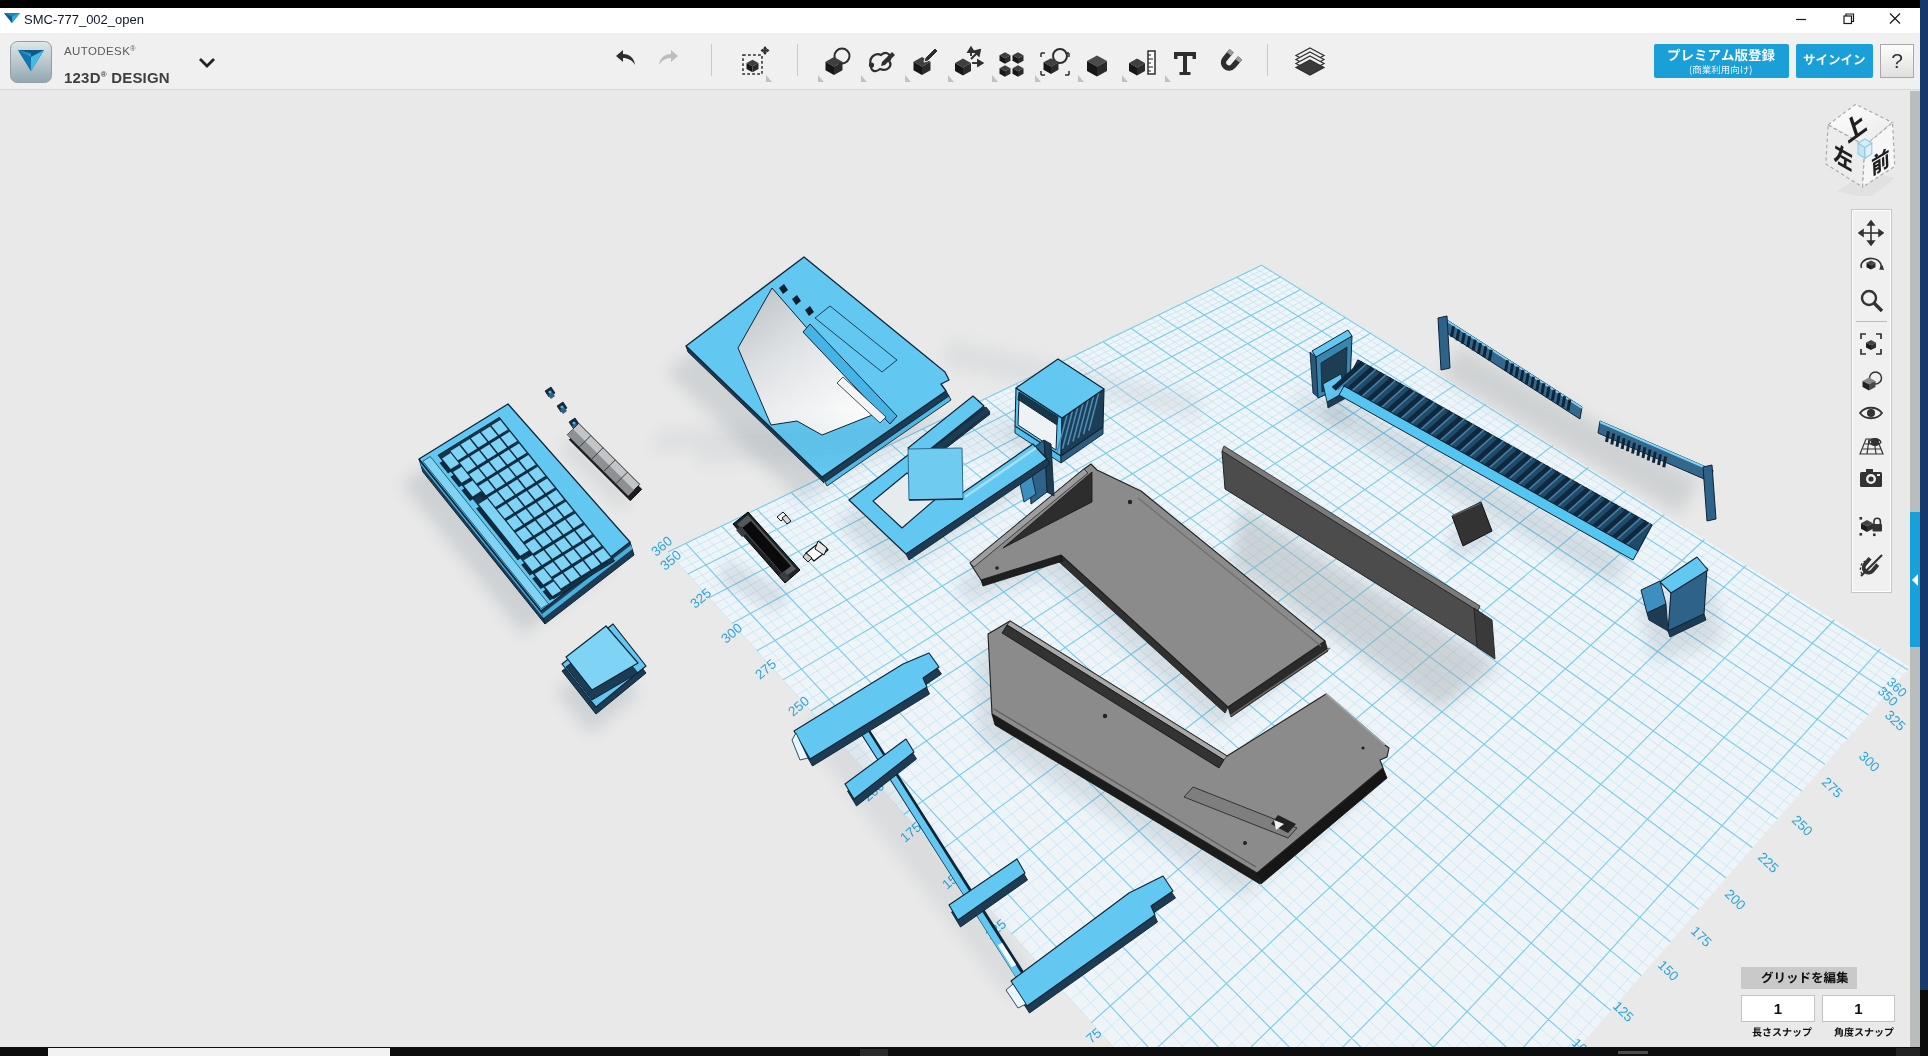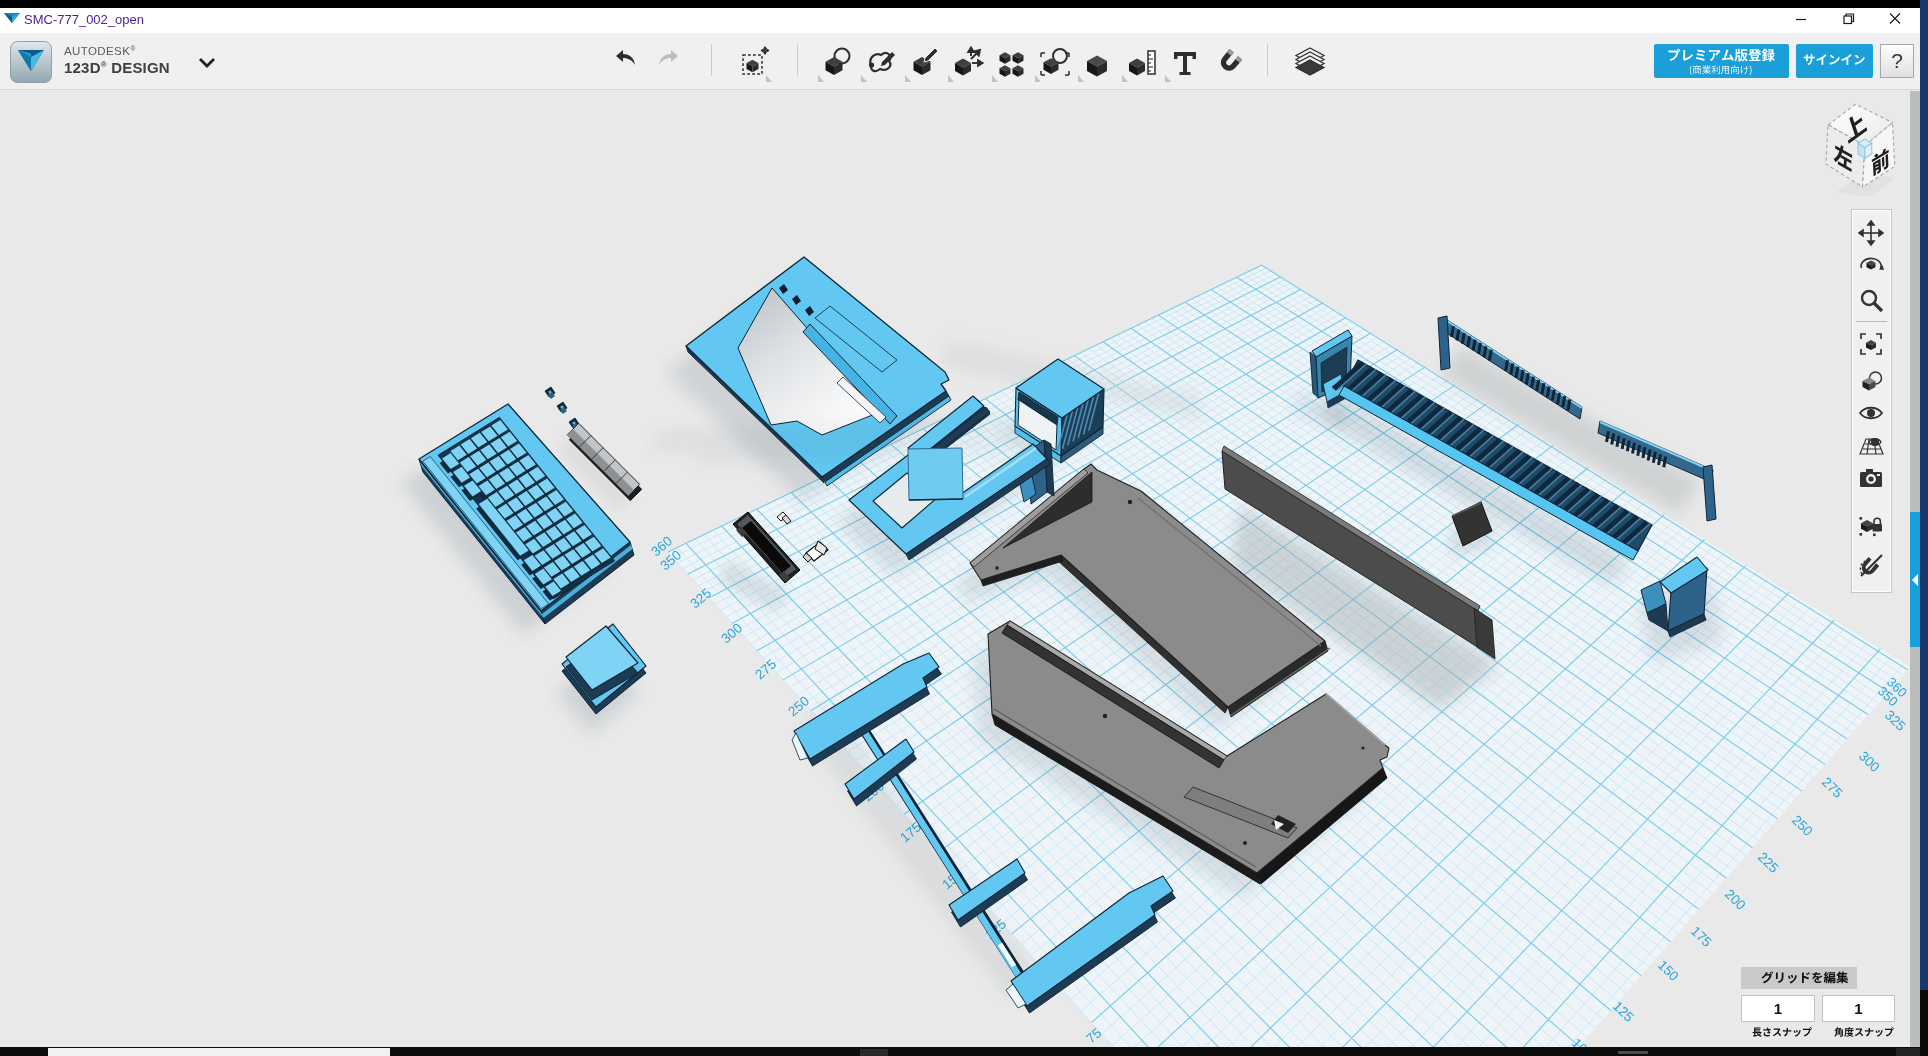--- a/index.html
+++ b/index.html
@@ -4,21 +4,21 @@
 html,body{width:1928px;height:1056px;overflow:hidden;font-family:"Liberation Sans",sans-serif;background:#e9e9e9}
 .abs{position:absolute}
 </style></head><body>
 <div class="abs" style="left:0;top:0;width:1928px;height:8px;background:#000"></div>
 <div class="abs" style="left:0;top:8px;width:1920px;height:25px;background:#fff"></div>
 <svg class="abs" style="left:3px;top:11px" width="18" height="19" viewBox="0 0 18 19">
     <polygon points="1,2 17,2 9,12" fill="#1787c0"></polygon>
     <polygon points="1,2 9,5.5 9,12" fill="#0e5d88"></polygon>
     <polygon points="9,5.5 17,2 9,12" fill="#30a8dc"></polygon>
   </svg>
-<div class="abs" style="left:24px;top:12px;font-size:13px;color:#4c1d95">SMC-777_002_open</div>
+<div class="abs" style="left:24px;top:12px;font-size:13px;color:#0f172a">SMC-777_002_open</div>
 <svg class="abs" style="left:1793px;top:12px" width="115" height="14" viewBox="0 0 115 14">
     <g stroke="#1a1a1a" stroke-width="1.2" fill="none">
       <line x1="3" y1="7.5" x2="13" y2="7.5"></line>
       <rect x="51" y="4" width="7.5" height="7.5"></rect>
       <path d="M53,4 v-2 h7.5 v7.5 h-2"></path>
       <path d="M97,1.5 l10,10 M107,1.5 l-10,10"></path>
     </g>
   </svg>
 <div class="abs" style="left:0;top:33px;width:1920px;height:57px;background:#f0f0f0;border-bottom:1px solid #d8d8d8"></div>
 <svg class="abs" style="left:10px;top:41px" width="42" height="42" viewBox="0 0 42 42">
@@ -29,21 +29,21 @@
         <stop offset="1" stop-color="#93a7af"></stop>
       </linearGradient>
     </defs>
 <rect x="0.5" y="0.5" width="41" height="41" rx="7" fill="url(#lg1)" stroke="#8fa0a8"></rect>
 <polygon points="8,9 34,9 21,30" fill="#0c5a85"></polygon>
     <polygon points="8,9 21,16 21,30" fill="#1178ad"></polygon>
     <polygon points="21,16 34,9 21,30" fill="#47b9e6"></polygon>
     <polygon points="8,9 21,12.5 21,16" fill="#2c97cc"></polygon>
   </svg>
 <div class="abs" style="left:64px;top:45px;font-size:11.5px;color:#5a5a5a;letter-spacing:0.4px">AUTODESK<span style="font-size:7px;vertical-align:4px">®</span></div>
-<div class="abs" style="left:64px;top:59px;font-size:15px;font-weight:bold;color:#3f3f3f;letter-spacing:0.2px">123D<span style="font-size:8px;vertical-align:6px">®</span> DESIGN</div>
+<div class="abs" style="left:64px;top:69px;font-size:15px;font-weight:bold;color:#3f3f3f;letter-spacing:0.2px">123D<span style="font-size:8px;vertical-align:6px">®</span> DESIGN</div>
 <svg class="abs" style="left:198px;top:56px" width="18" height="14" viewBox="0 0 18 14">
     <path d="M2,3 L9,10 L16,3" fill="none" stroke="#222" stroke-width="2.8"></path>
   </svg>
 <svg style="position:absolute;left:610px;top:46px" width="32" height="32" viewBox="0 0 32 32">
     <path d="M6,10 L13,4 L13,8 C20,8 24,12 25,19 C22,14 18,12 13,12 L13,16 Z" fill="#2e2e2e"></path>
   </svg>
 <svg style="position:absolute;left:652px;top:46px" width="32" height="32" viewBox="0 0 32 32">
     <path d="M26,10 L19,4 L19,8 C12,8 8,12 7,19 C10,14 14,12 19,12 L19,16 Z" fill="#bdbdbd"></path>
   </svg>
 <div class="abs" style="left:711px;top:44px;width:1px;height:32px;background:#c9c9c9"></div>

